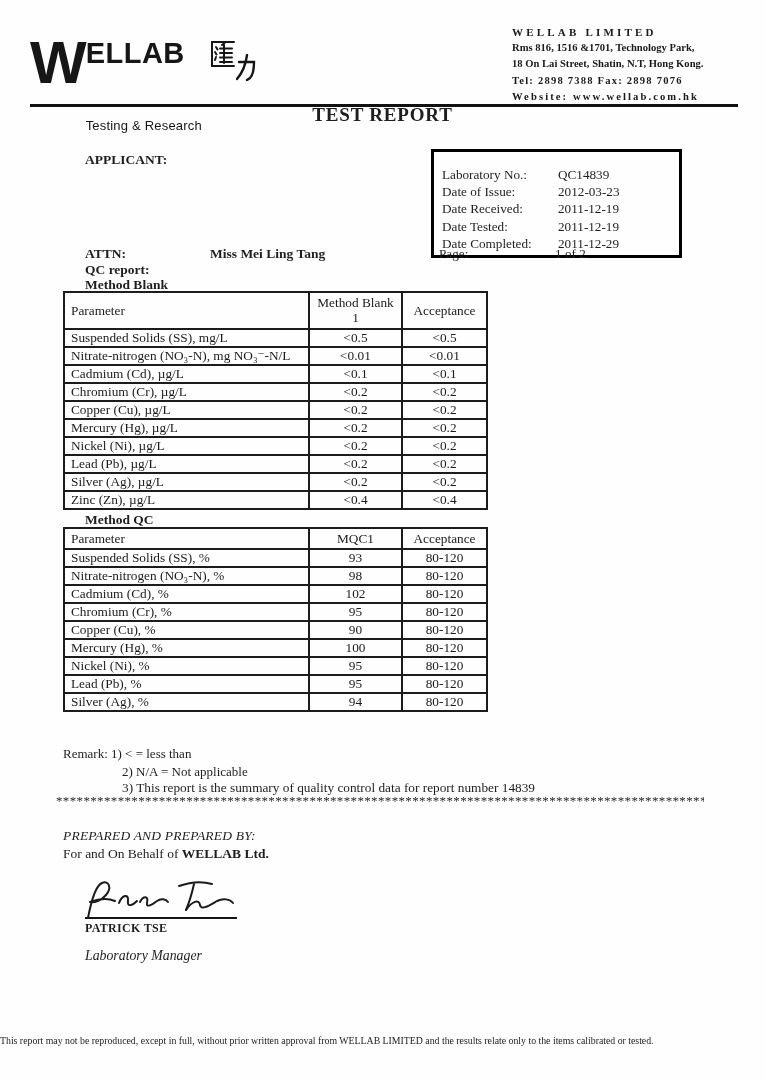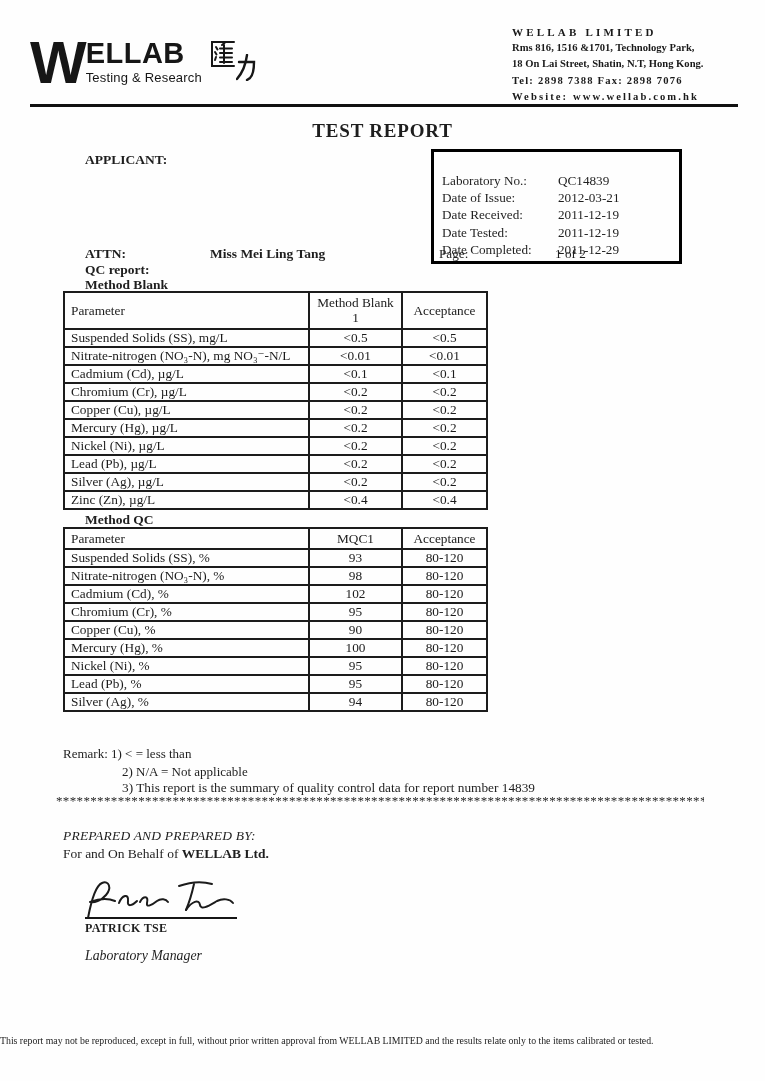--- a/index.html
+++ b/index.html
@@ -13,47 +13,47 @@
     color: #1e1e1e;
     font-family: "Liberation Serif", "DejaVu Serif", serif;
     overflow: hidden;
   }
   .abs { position: absolute; }
 
   
   .logo { left: 30px; top: 40px; display: flex; align-items: flex-start;
           font-family: "Liberation Sans", "DejaVu Sans", sans-serif; color: #161616; }
   .logo-w { font-size: 60px; font-weight: 700; line-height: 0.78; letter-spacing: -2px; }
-  .logo-mid { display: flex; flex-direction: column; margin-left: 1px; margin-top: 1px; }
+  .logo-mid { display: flex; flex-direction: column; margin-left: 1px; margin-top: 1px; gap: 48px; }
   .logo-ellab { font-size: 29px; font-weight: 700; letter-spacing: 0.5px; line-height: 0.85; }
   .logo-tagline { font-size: 13px; font-weight: 400; margin-top: 4px; letter-spacing: 0.2px; }
   .logo-cjk { display: flex; margin-left: 7px; margin-top: 0; }
   .cjk2 { margin-top: 14px; margin-left: 1px; }
 
   .company { left: 512px; top: 24px; width: 246px;
              font-weight: 700; font-size: 10.6px; line-height: 16.2px; color: #1a1a1a; }
   .company .co-name { letter-spacing: 3.2px; font-size: 11px; }
   .company .co-tel  { letter-spacing: 1.2px; }
   .company .co-web  { letter-spacing: 2.1px; }
 
   .header-rule { left: 30px; top: 104px; width: 708px; height: 3px; background: #111; }
 
   
-  .report-title { left: 0; top: 120px; width: 765px; text-align: center;
+  .report-title { left: 0; top: 104px; width: 765px; text-align: center;
                   font-size: 19px; font-weight: 700; letter-spacing: 0.8px; }
 
   
   .applicant-label { left: 85px; top: 152px; font-weight: 700; font-size: 13.5px; }
   .applicant-lines { left: 210px; top: 152px; font-weight: 700; font-size: 13.5px; line-height: 19.5px; }
 
   .attn-label { left: 85px;  top: 246px; font-weight: 700; font-size: 13.5px; }
   .attn-value { left: 210px; top: 246px; font-weight: 700; font-size: 13.5px; }
 
   .lab-box { left: 431px; top: 149px; width: 251px; border: 3px solid #000;
-             padding: 20px 8px 3px 8px; font-size: 13.2px; line-height: 17.2px; }
+             padding: 14px 8px 3px 8px; font-size: 13.2px; line-height: 17.2px; }
   .li-row { display: flex; }
   .li-label { width: 116px; flex: none; }
   .page-row { left: 439px; top: 246px; display: flex; font-size: 13.2px; align-items: center; }
   .page-row .li-label { width: 116px; }
 
   .qc-report-label { left: 85px; top: 262px; font-weight: 700; font-size: 13.5px; }
   .section-title-mb { left: 85px; top: 277px; font-weight: 700; font-size: 13.5px; }
   .section-title-qc { left: 85px; top: 512px; font-weight: 700; font-size: 13.5px; }
 
   
@@ -146,21 +146,21 @@
       <div></div>
   </div>
 
   <div class="abs lab-box">
     <div class="li-row">
         <span class="li-label">Laboratory No.:</span>
         <span class="li-value">QC14839</span>
       </div>
       <div class="li-row">
         <span class="li-label">Date of Issue:</span>
-        <span class="li-value">2012-03-21</span>
+        <span class="li-value">2012-03-23</span>
       </div>
       <div class="li-row">
         <span class="li-label">Date Received:</span>
         <span class="li-value">2011-12-19</span>
       </div>
       <div class="li-row">
         <span class="li-label">Date Tested:</span>
         <span class="li-value">2011-12-19</span>
       </div>
       <div class="li-row">

